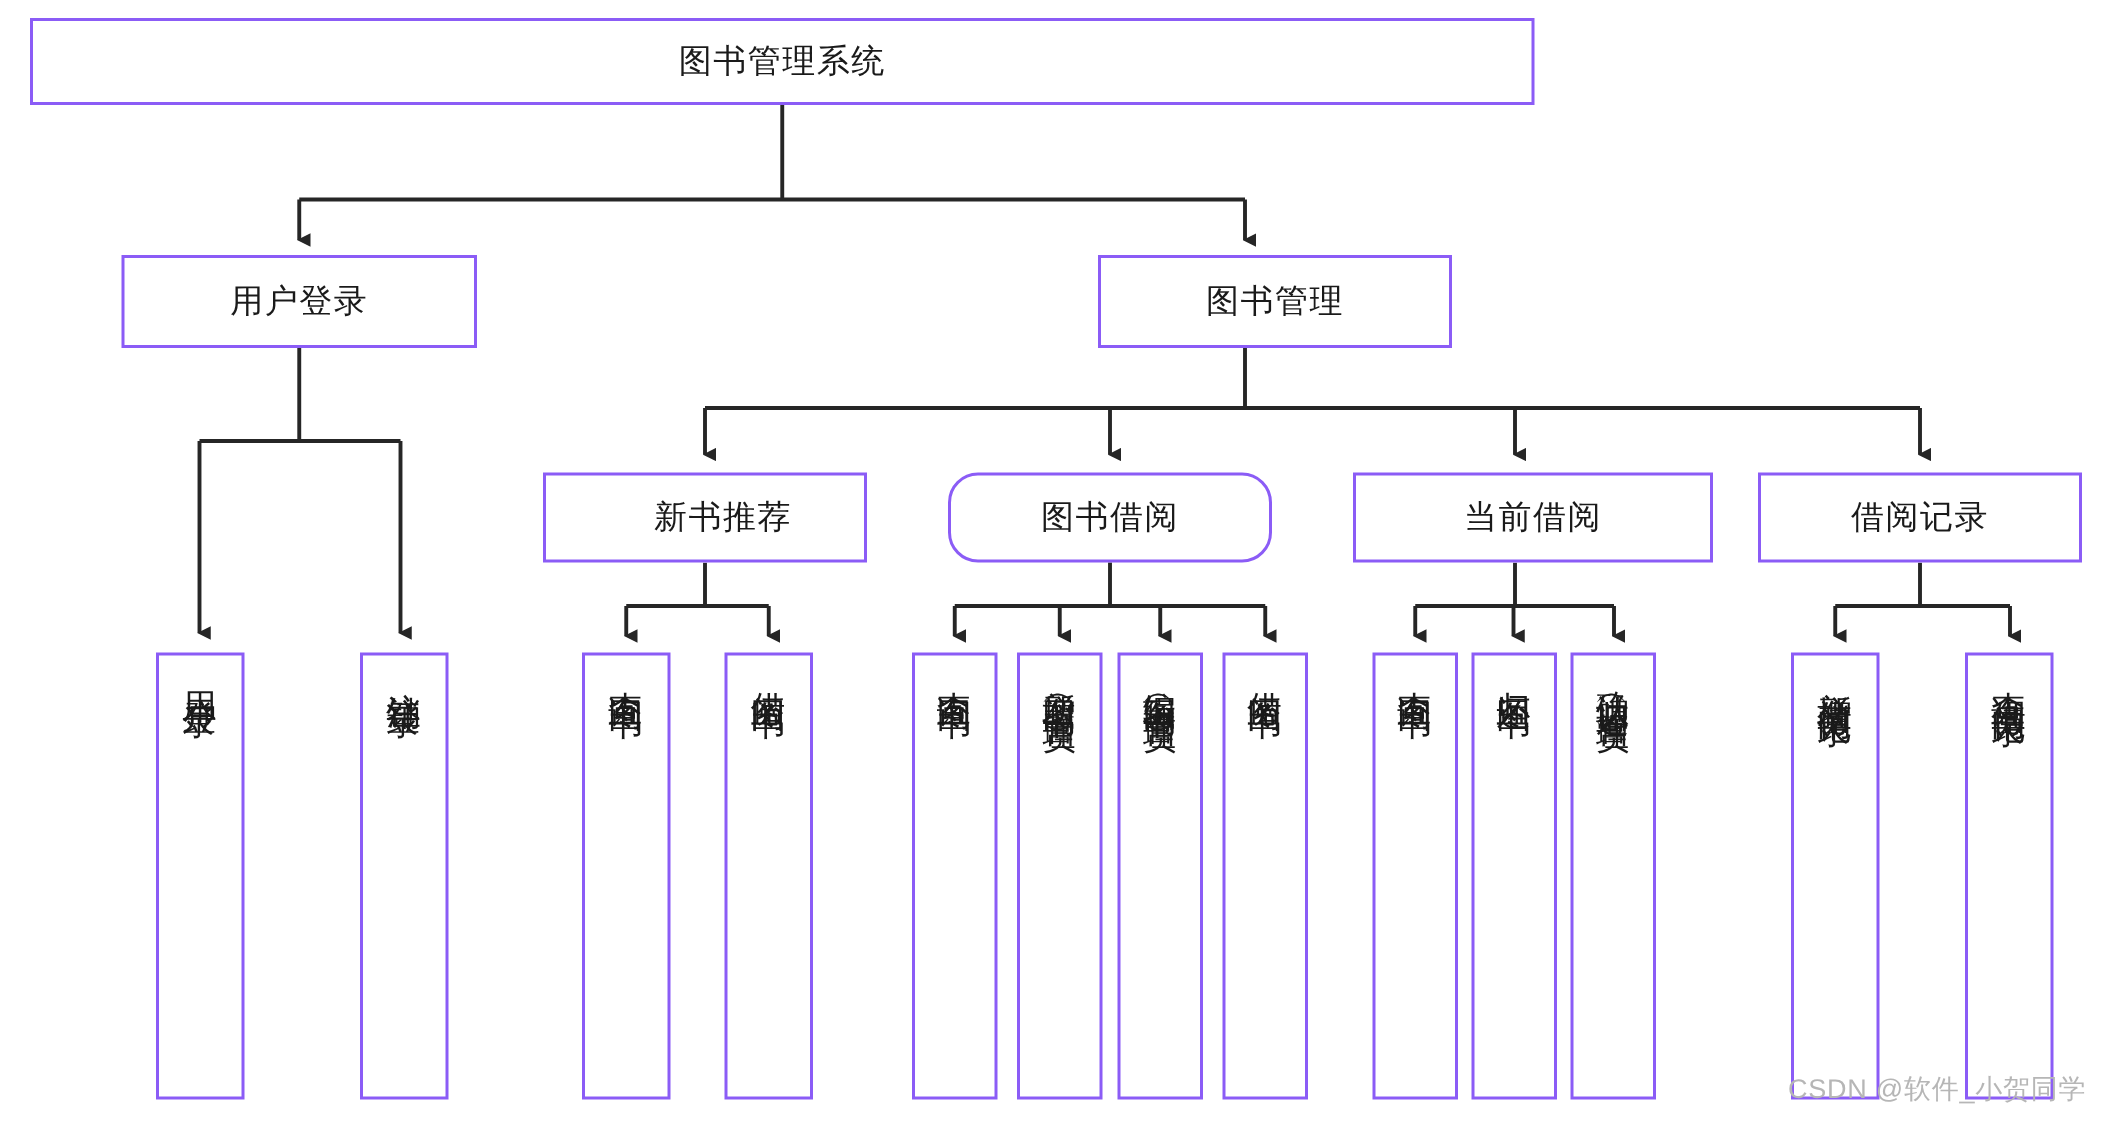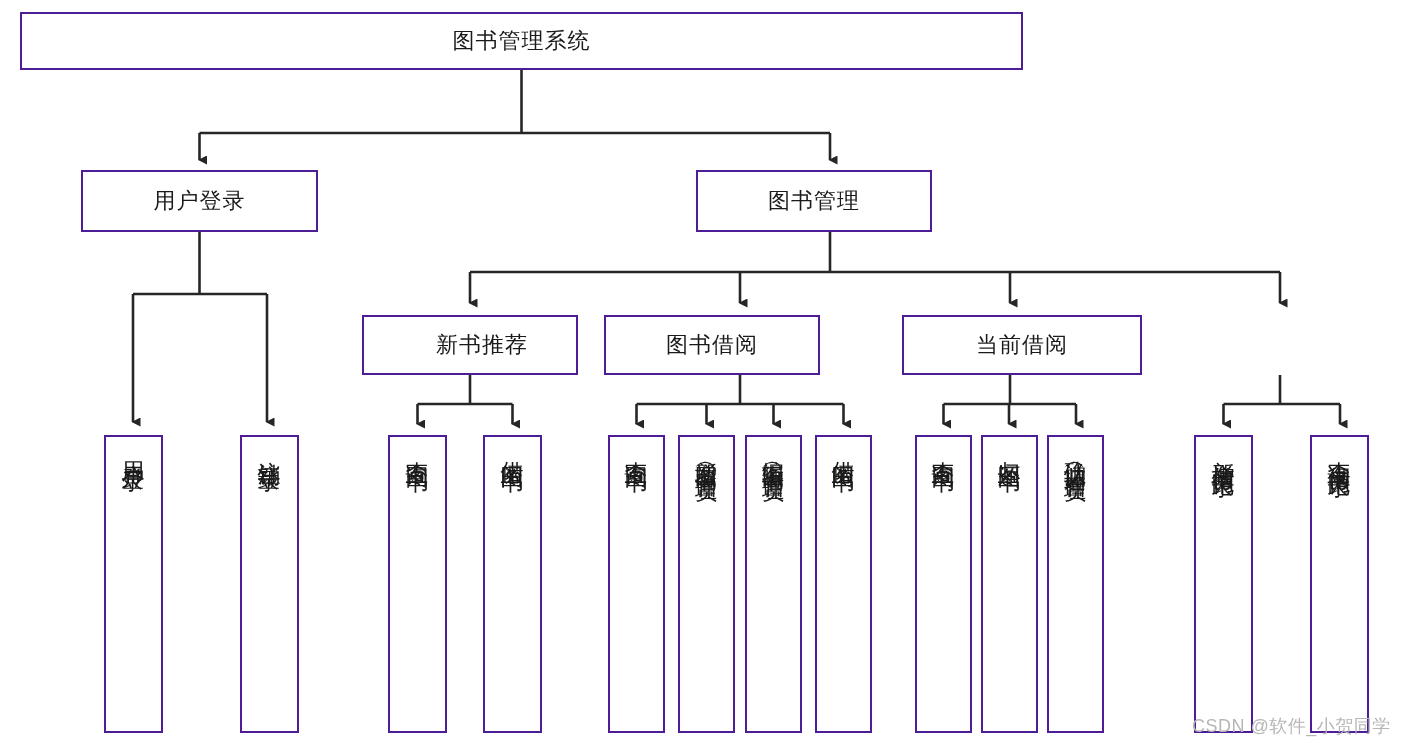--- a/index.html
+++ b/index.html
@@ -9,21 +9,21 @@
     font-family:"Liberation Sans","DejaVu Sans",sans-serif;
     position:relative;
     overflow:hidden;
   }
   #diagram{position:absolute;left:0;top:0;width:1405px;height:747px;}
   .svg-layer{position:absolute;left:0;top:0;width:1405px;height:747px;}
 
   .node{
     position:absolute;
     box-sizing:border-box;
-    border:2px solid #4c1d95;
+    border:2px solid #8b5cf6;
     background:#ffffff;
     display:flex;
     align-items:center;
     justify-content:center;
     color:#1a1a1a;
   }
   .node .label{
     font-size:21px;
     line-height:1.25;
     letter-spacing:1px;
@@ -117,32 +117,35 @@
     </g>
   </svg>
 
   <div class="node horiz" style="left:20px;top:12px;width:1003px;height:58px;">
     <span class="label">图书管理系统</span>
   </div>
 
   <div class="node horiz" style="left:81px;top:170px;width:237px;height:62px;">
     <span class="label">用户登录</span>
   </div>
-  <div class="node horiz" style="left:696px;top:170px;width:236px;height:62px;">
+  <div class="node horiz" style="left:732px;top:170px;width:236px;height:62px;">
     <span class="label">图书管理</span>
   </div>
 
   <div class="node horiz" style="left:362px;top:315px;width:216px;height:60px;padding-left:24px;">
     <span class="label">新书推荐</span>
   </div>
-  <div class="node horiz" style="left:604px;top:315px;width:216px;height:60px;">
+  <div class="node horiz" style="left:632px;top:315px;width:216px;height:60px;border-radius:20px;">
     <span class="label">图书借阅</span>
   </div>
   <div class="node horiz" style="left:902px;top:315px;width:240px;height:60px;">
     <span class="label">当前借阅</span>
+  </div>
+  <div class="node horiz" style="left:1172px;top:315px;width:216px;height:60px;">
+    <span class="label">借阅记录</span>
   </div>
 
   <div class="node leaf wide" style="left:104px;top:435px;width:59px;height:298px;">
     <span class="label">用户登录</span>
   </div>
   <div class="node leaf wide" style="left:240px;top:435px;width:59px;height:298px;">
     <span class="label">注销登录</span>
   </div>
 
   <div class="node leaf wide" style="left:388px;top:435px;width:59px;height:298px;">

